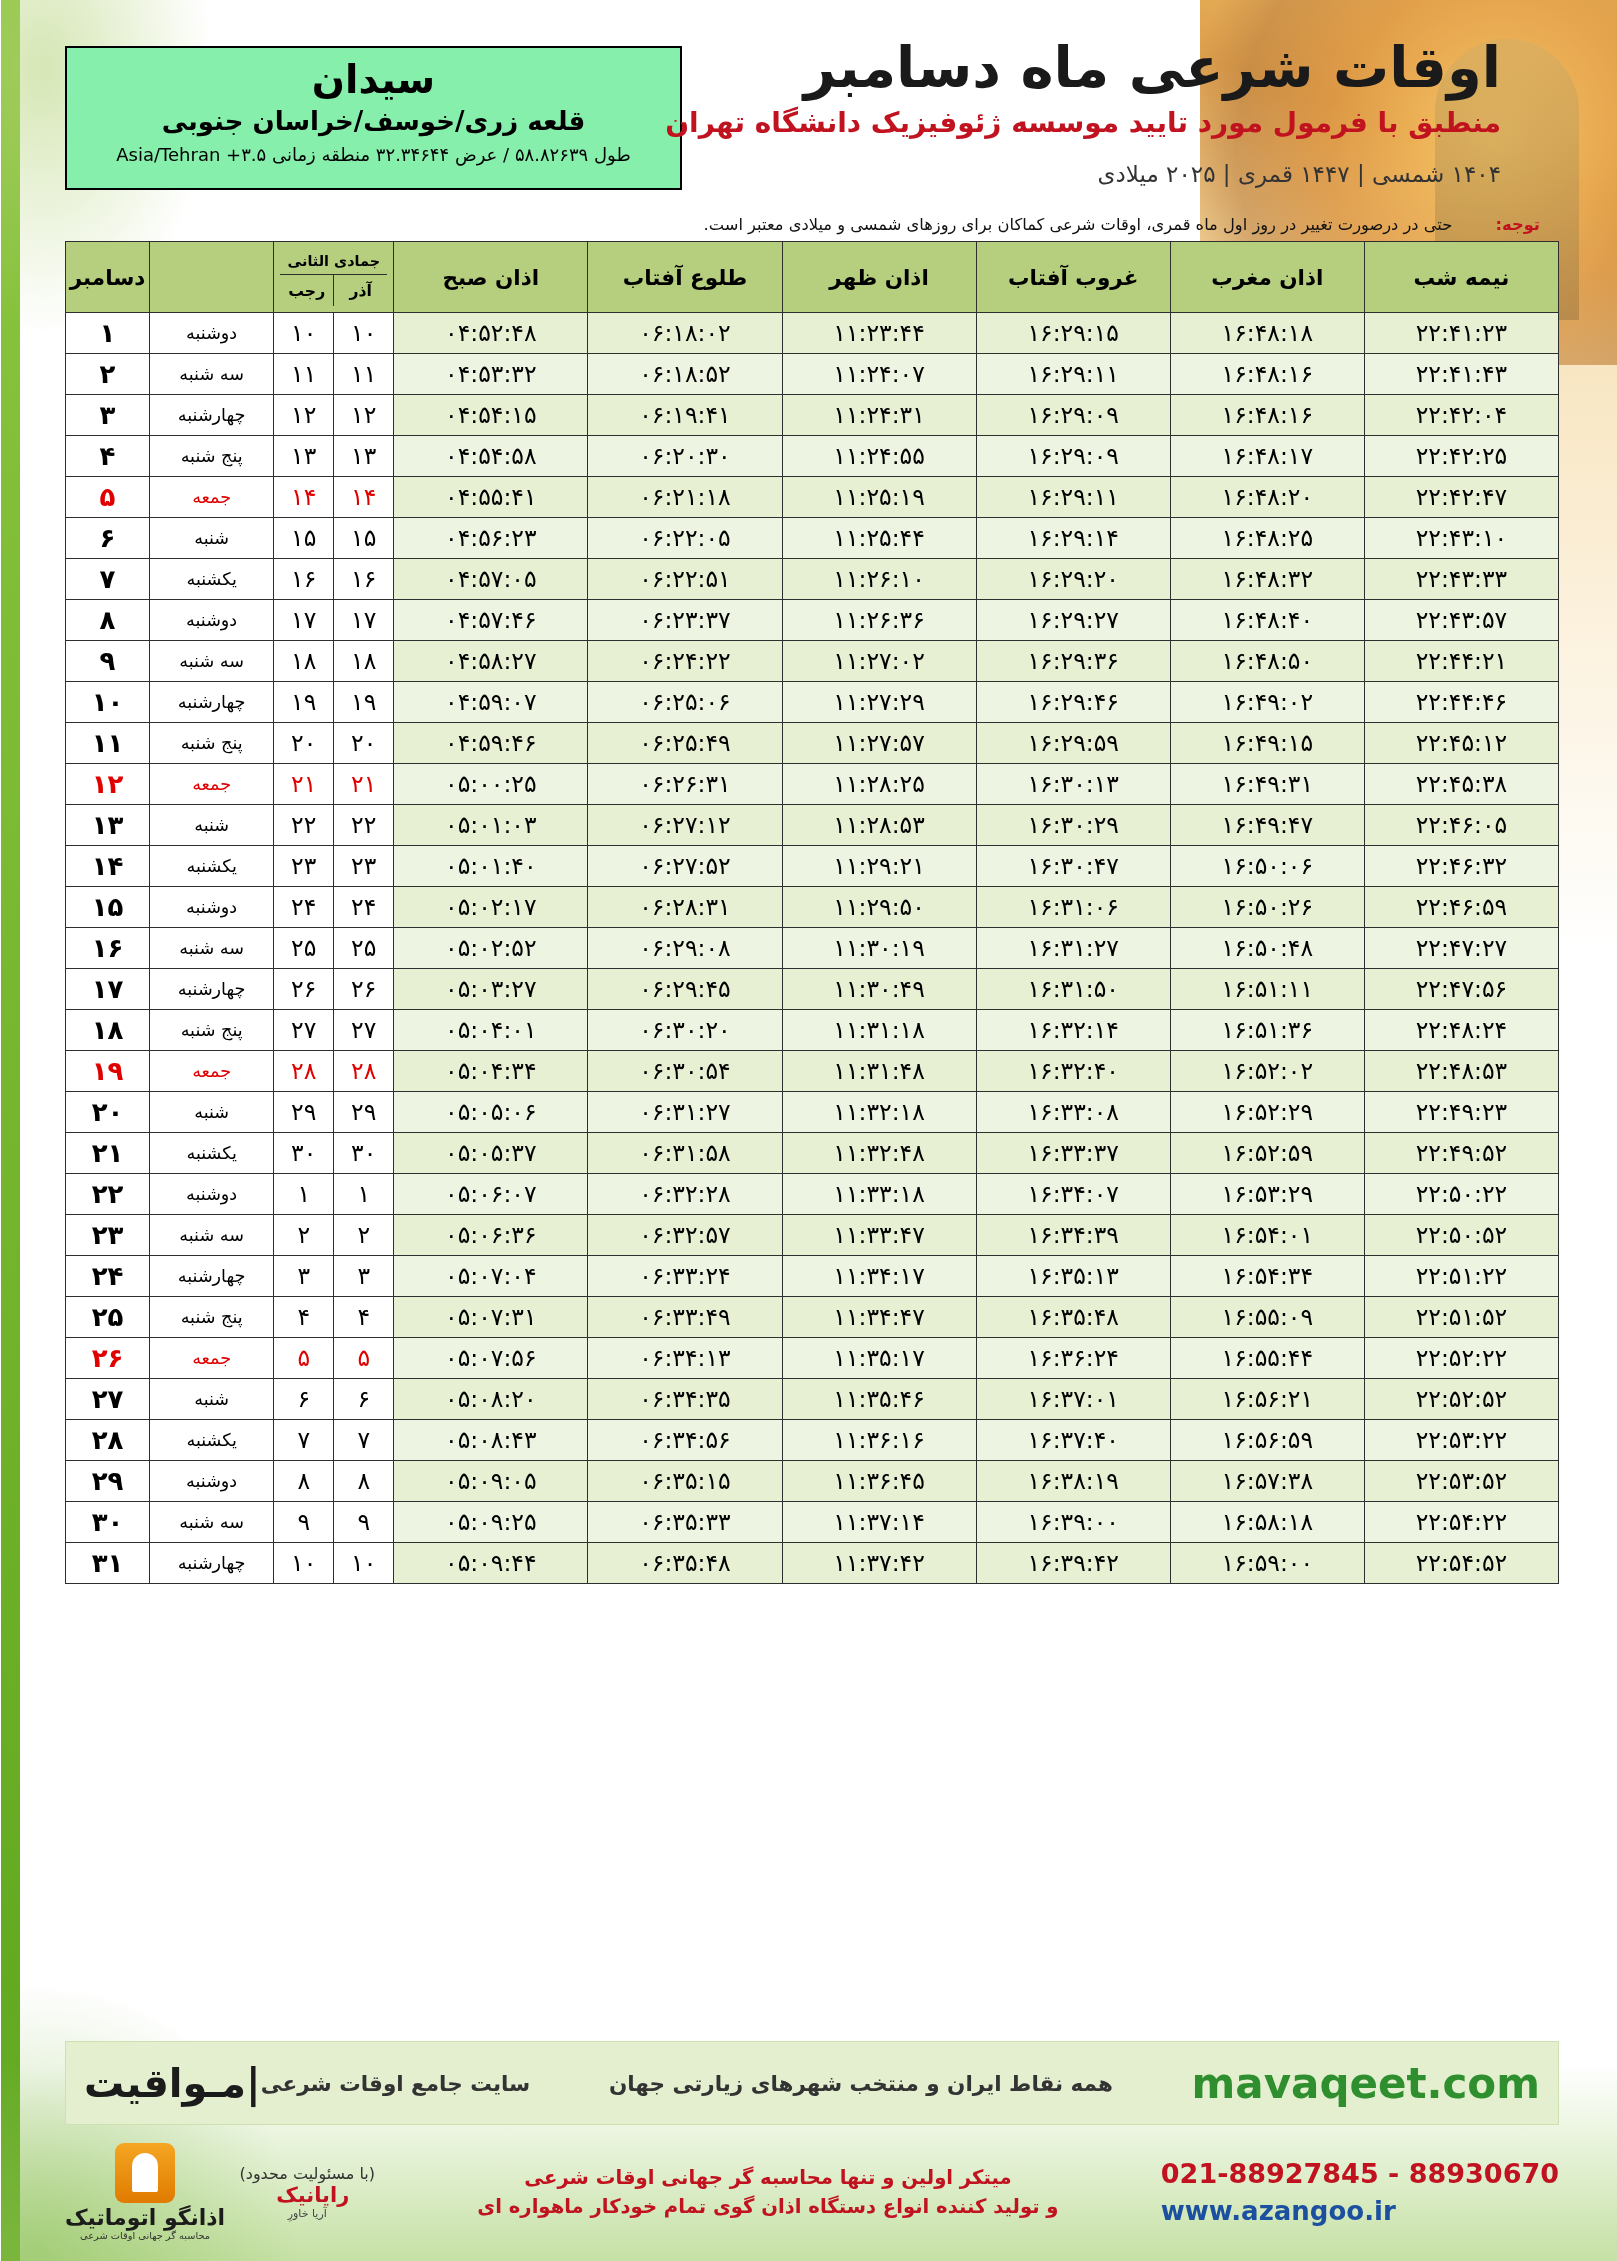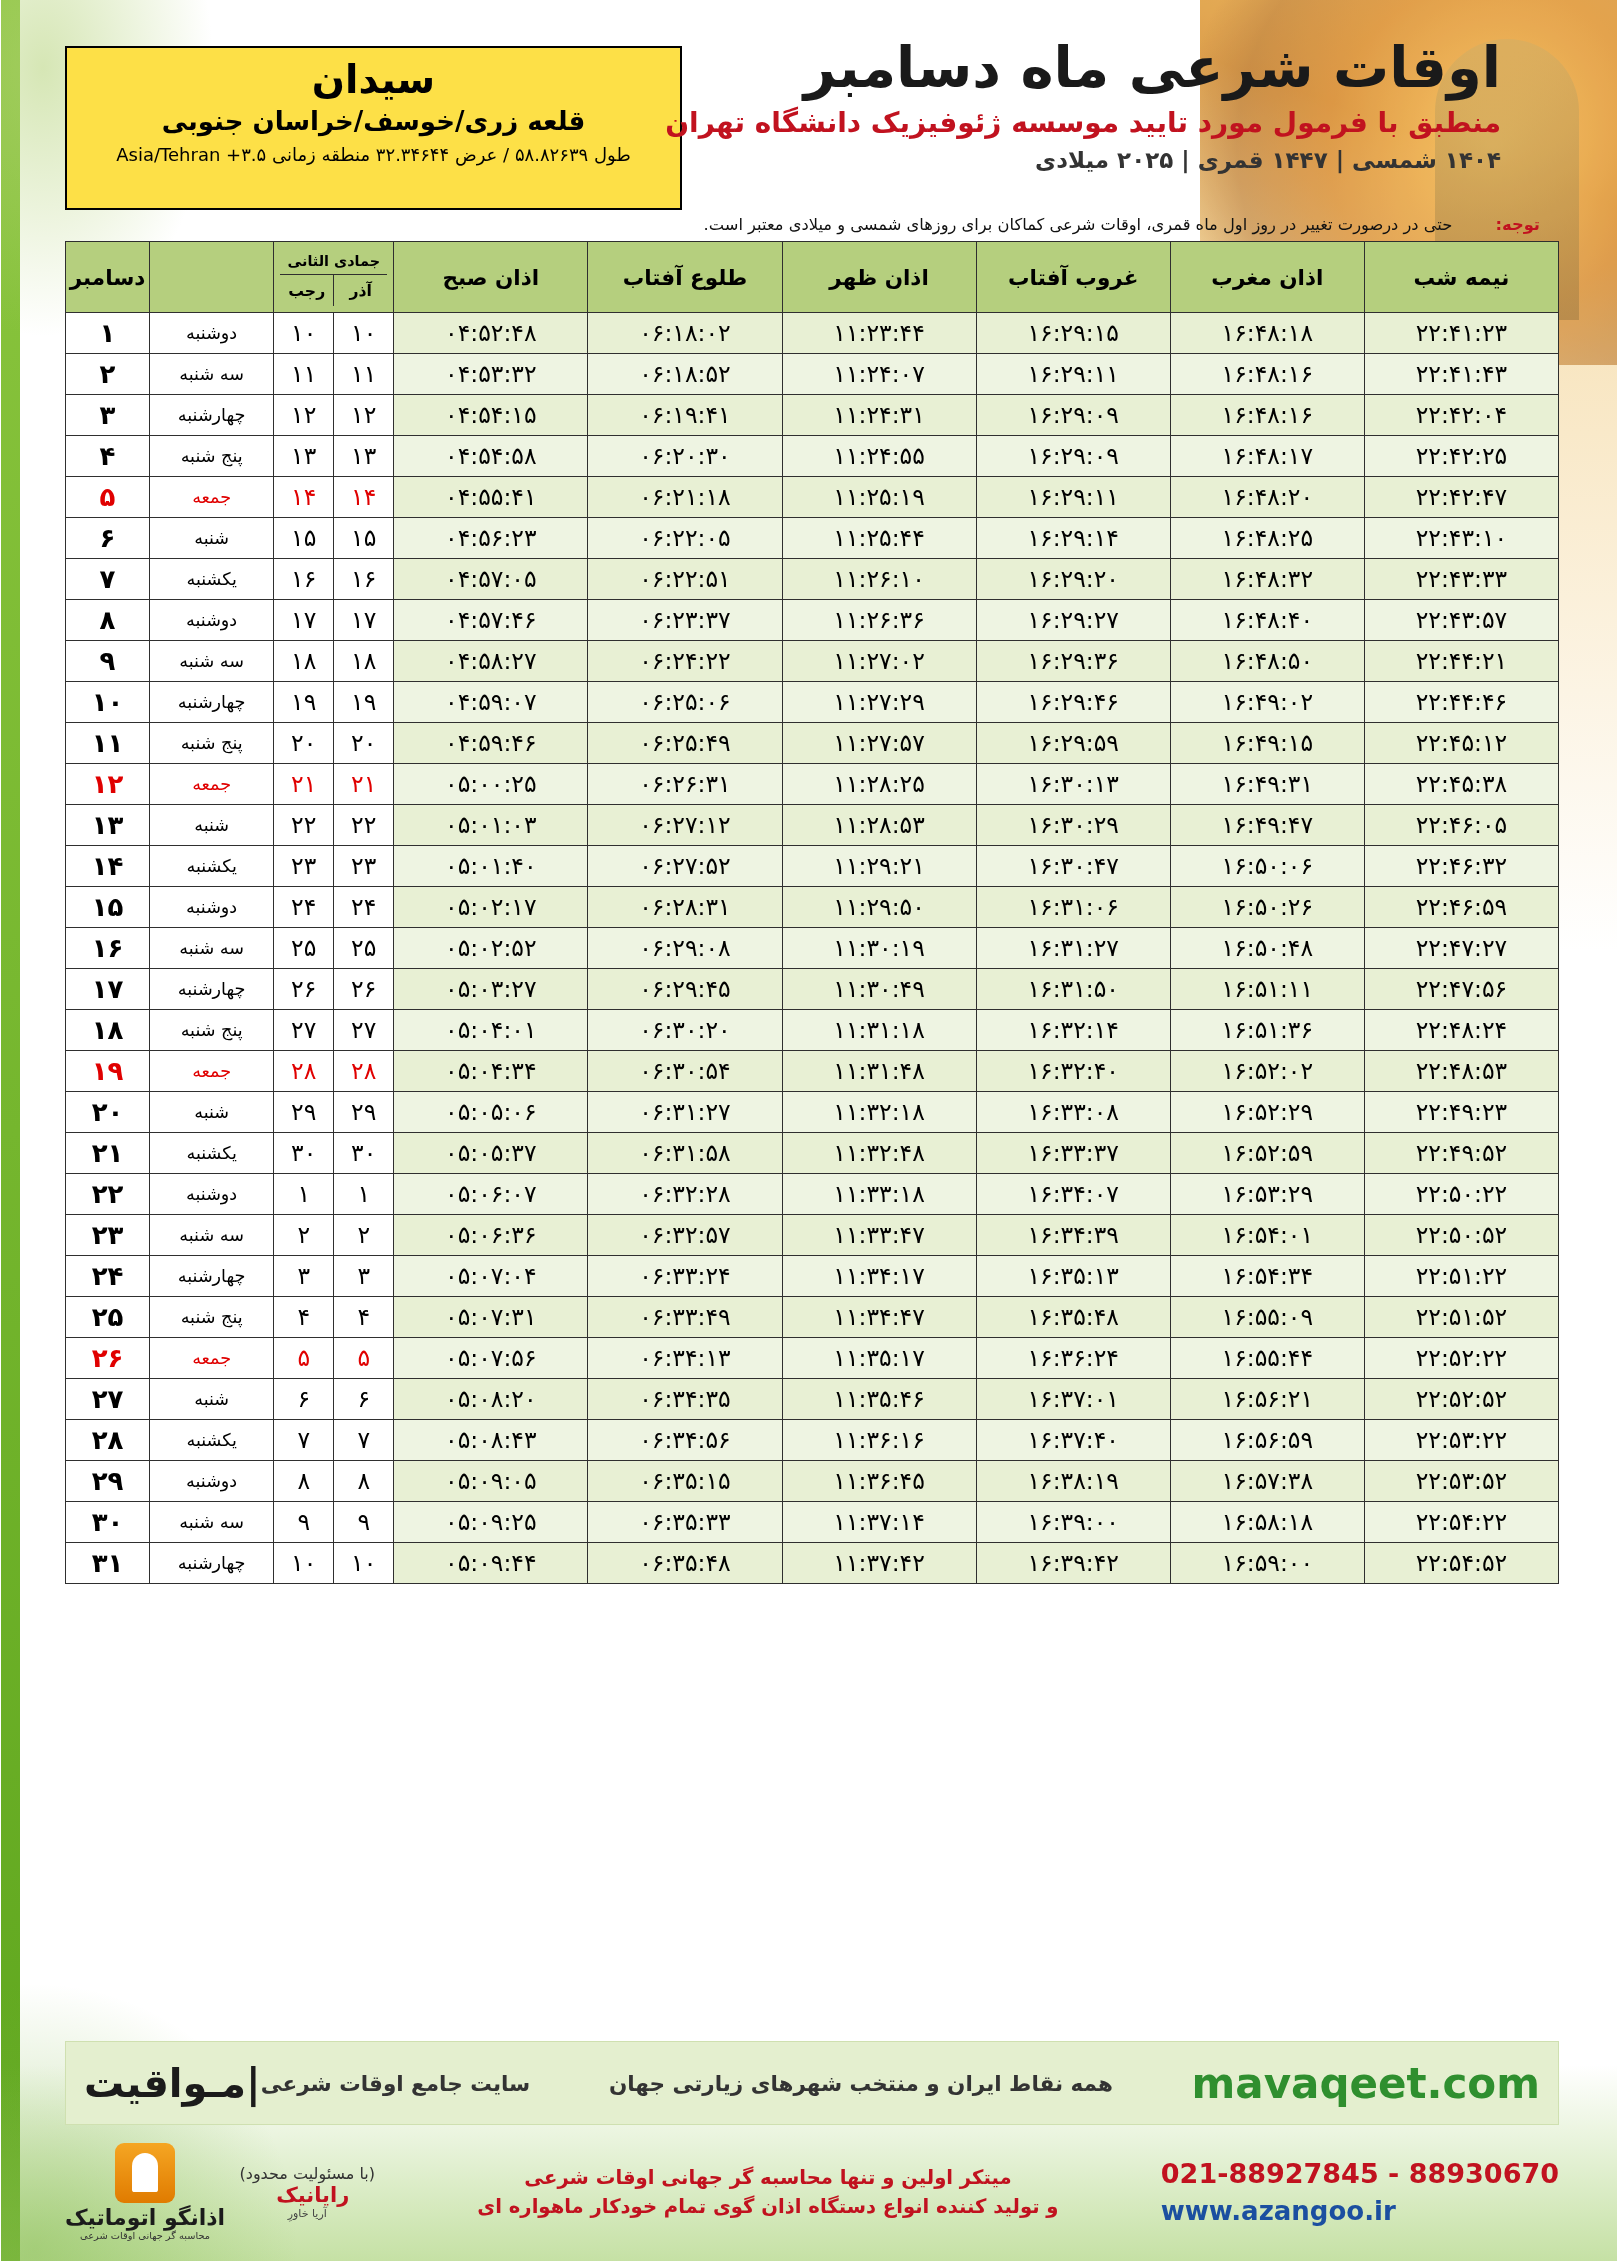--- a/index.html
+++ b/index.html
@@ -47,39 +47,39 @@
   .bg-right-low{
     position:absolute; right:0; top:365px; width:78px; height:587px;
     background: linear-gradient(180deg, rgba(240,200,120,.45), rgba(255,255,255,0));
   }
 
   
   .page { position:relative; width:1618px; height:2261px; }
 
   .loc-box {
     position:absolute; right:auto; left:65px; top:46px;
-    width:617px; height:164px;
-    border:2px solid #000; background:#fde047;
+    width:617px; height:144px;
+    border:2px solid #000; background:#86efac;
     text-align:center;
   }
   .loc-city { font-size:39px; font-weight:bold; margin-top:9px; letter-spacing:0.7px; }
   .loc-sub { font-size:26px; font-weight:bold; margin-top:3.9px; }
   .loc-geo { font-size:18px; margin-top:7.8px; direction:rtl; }
 
   .title-wrap {
     position:absolute; right:117px; top:39px; width:868px; text-align:right;
   }
   .title-main {
     font-size:56px; font-weight:bold; color:#1a1a1a; line-height:1.05;
   }
   .title-sub {
     font-size:28px; font-weight:bold; color:#c1121f; margin-top:7.8px;
   }
   .title-dates {
-    font-size:23px; font-weight:bold; color:#333; margin-top:8px;
+    font-size:23px; font-weight:normal; color:#333; margin-top:22px;
   }
 
   .note {
     position:absolute; right:78px; top:215px; width:1481px;
     text-align:right; font-size:16.3px; color:#111;
   }
   .note b { color:#c1121f;margin-left:38px; }
 
   
   .table-wrap {

